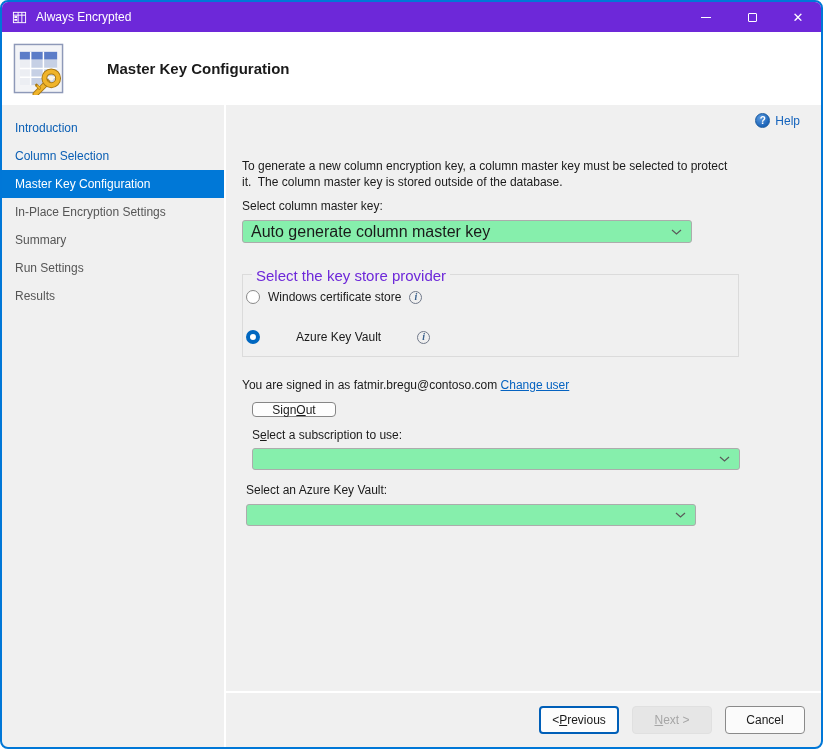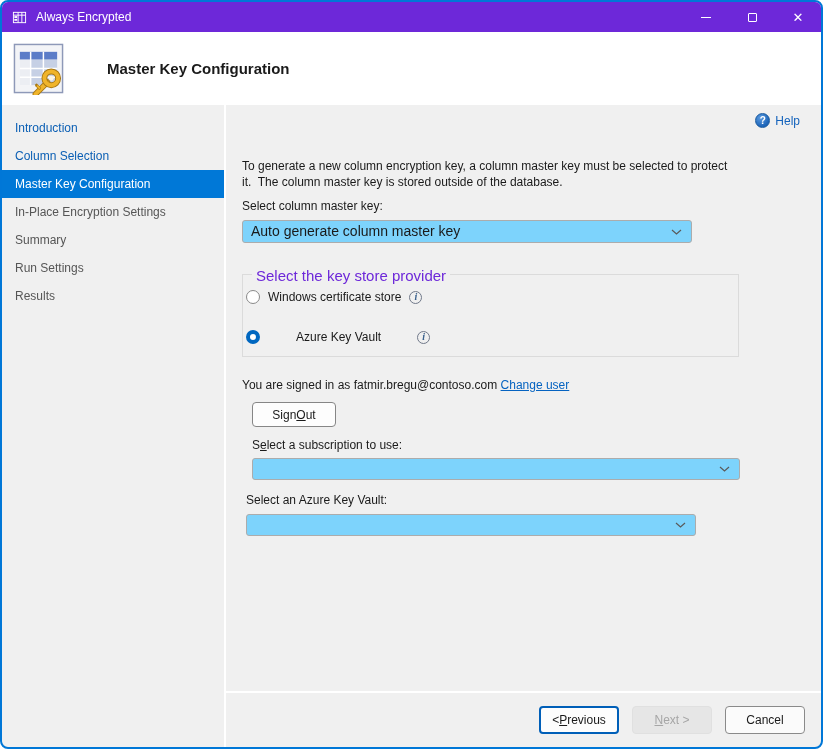--- a/index.html
+++ b/index.html
@@ -54,22 +54,22 @@
     color: #fff; font-size: 10px; font-weight: bold;
     display: flex; align-items: center; justify-content: center;
   }
   .help-text { color: #1463bc; font-size: 12px; }
 
   .intro { margin-top: 46px; width: 530px; line-height: 15.5px; }
 
   .field-label { margin-top: 9px; }
 
   .select-box {
-    position: relative; background: #7dd3fc; border: 1px solid #acacac; border-radius: 3px;
-    height: 23px; line-height: 21px; padding-left: 8px; font-size: 14px; color: #1a1a1a;
+    position: relative; background: #86efac; border: 1px solid #acacac; border-radius: 3px;
+    height: 23px; line-height: 21px; padding-left: 8px; font-size: 16px; color: #1a1a1a;
     cursor: default;
   }
   .select-box .chevron { position: absolute; right: 9px; top: 50%; margin-top: -3px; }
   .sel-master { margin-top: 7px; width: 450px; }
 
   .groupbox {
     margin-top: 31px; width: 497px; height: 83px;
     border: 1px solid #dbdbdb; position: relative;
   }
   .groupbox .legend {
@@ -90,21 +90,21 @@
   }
 
   .signed-row { margin-top: 21px; margin-left: 0; }
   .link { color: #0563c1; text-decoration: underline; cursor: pointer; }
 
   .btn {
     display: flex; align-items: center; justify-content: center;
     font-size: 12px; color: #1a1a1a; border-radius: 4px; cursor: pointer;
     font-family: "Liberation Sans", sans-serif;
   }
-  .btn-signout { margin-top: 10px; margin-left: 10px; width: 84px; height: 25px; background: #fdfdfd; border: 1px solid #868686; }
+  .btn-signout { margin-top: 10px; margin-left: 10px; width: 84px; height: 15px; background: #fdfdfd; border: 1px solid #868686; }
 
   .sub-label { margin-top: 11px; margin-left: 10px; }
   .sel-subscription { margin-top: 6px; margin-left: 10px; width: 488px; height: 22px; line-height: 20px; }
   .vault-label { margin-top: 13px; margin-left: 4px; }
   .sel-vault { margin-top: 7px; margin-left: 4px; width: 450px; height: 22px; line-height: 20px; }
 
   .mn { text-decoration: underline; }
 
   
   .footer {

